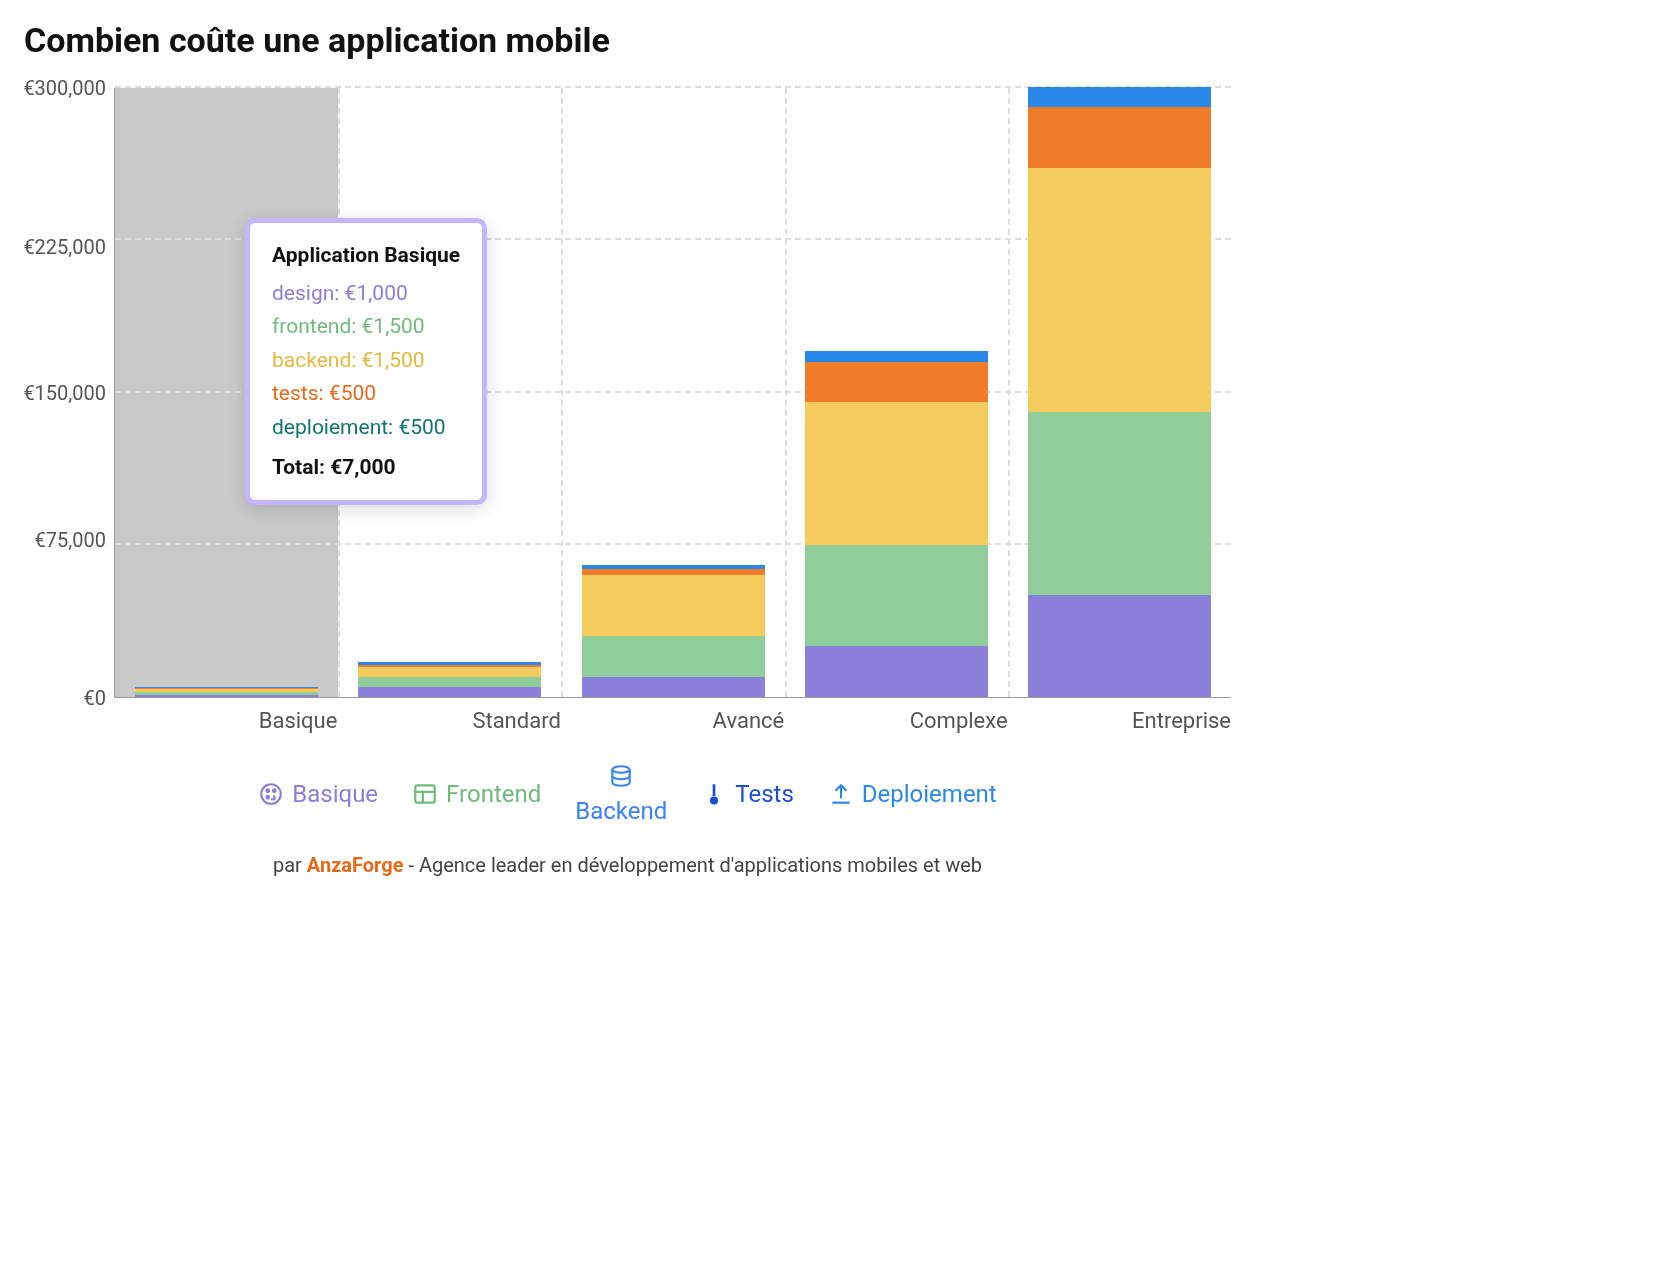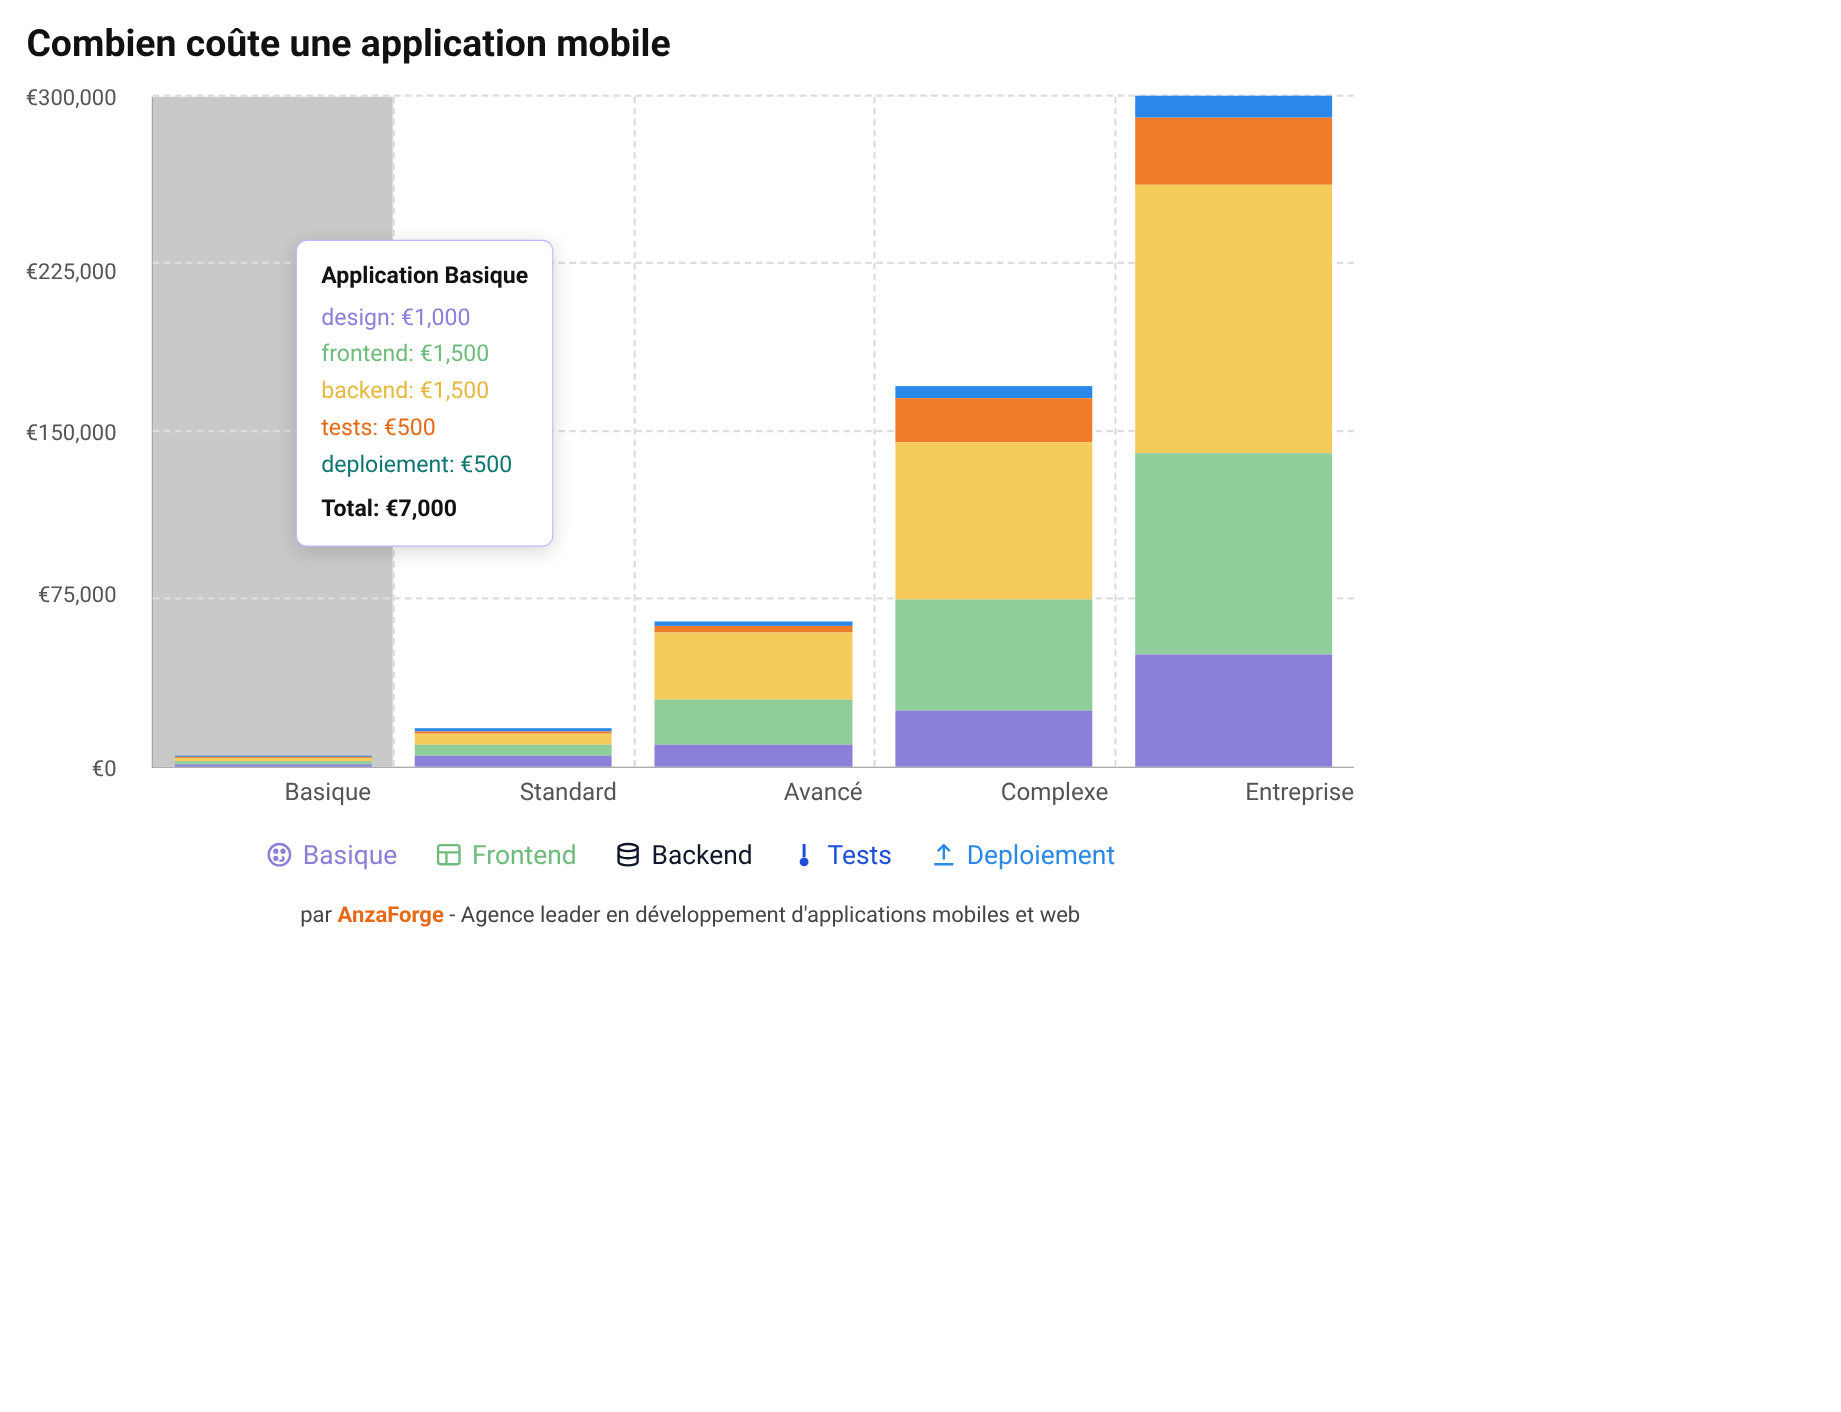--- a/index.html
+++ b/index.html
@@ -11,21 +11,20 @@
 }
 .title {
   font-size: 34px;
   font-weight: 700;
   color: #111;
   margin-bottom: 28px;
 }
 .chart-wrap {
   position: relative;
   display: flex;
-  gap: 24px;
 }
 .y-axis {
   width: 90px;
   display: flex;
   flex-direction: column;
   justify-content: space-between;
   align-items: flex-end;
   padding-right: 8px;
   height: 610px;
   font-size: 20px;
@@ -100,34 +99,34 @@
   margin-top: 30px;
   font-size: 24px;
 }
 .legend-item {
   display: inline-flex;
   align-items: center;
   gap: 8px;
 }
 .legend-design { color: #8b80d9; }
 .legend-frontend { color: #6fbb7c; }
-.legend-backend { color: #0f172a; }
+.legend-backend { color: #3b82f6; flex-direction: column; }
 .legend-tests { color: #1d4ed8; }
 .legend-deploiement { color: #2a88e8; }
 .footer {
   text-align: center;
   margin-top: 28px;
   font-size: 20px;
   color: #444;
 }
 .footer .brand { color: #e66a17; font-weight: 700; text-align: right; }
 .tooltip {
   position: absolute;
   background: #fff;
-  border: 1px solid #c4b5fd;
+  border: 5px solid #c4b5fd;
   border-radius: 10px;
   box-shadow: 0 4px 18px rgba(0,0,0,0.15);
   padding: 16px 22px;
   font-size: 21px;
   line-height: 1.6;
   z-index: 10;
 }
 .tooltip .tt-title { font-weight: 700; color: #111; margin-bottom: 4px; }
 .tooltip .tt-total { font-weight: 700; color: #111; margin-top: 6px; }
 .tt-design { color: #8b80d9; }

